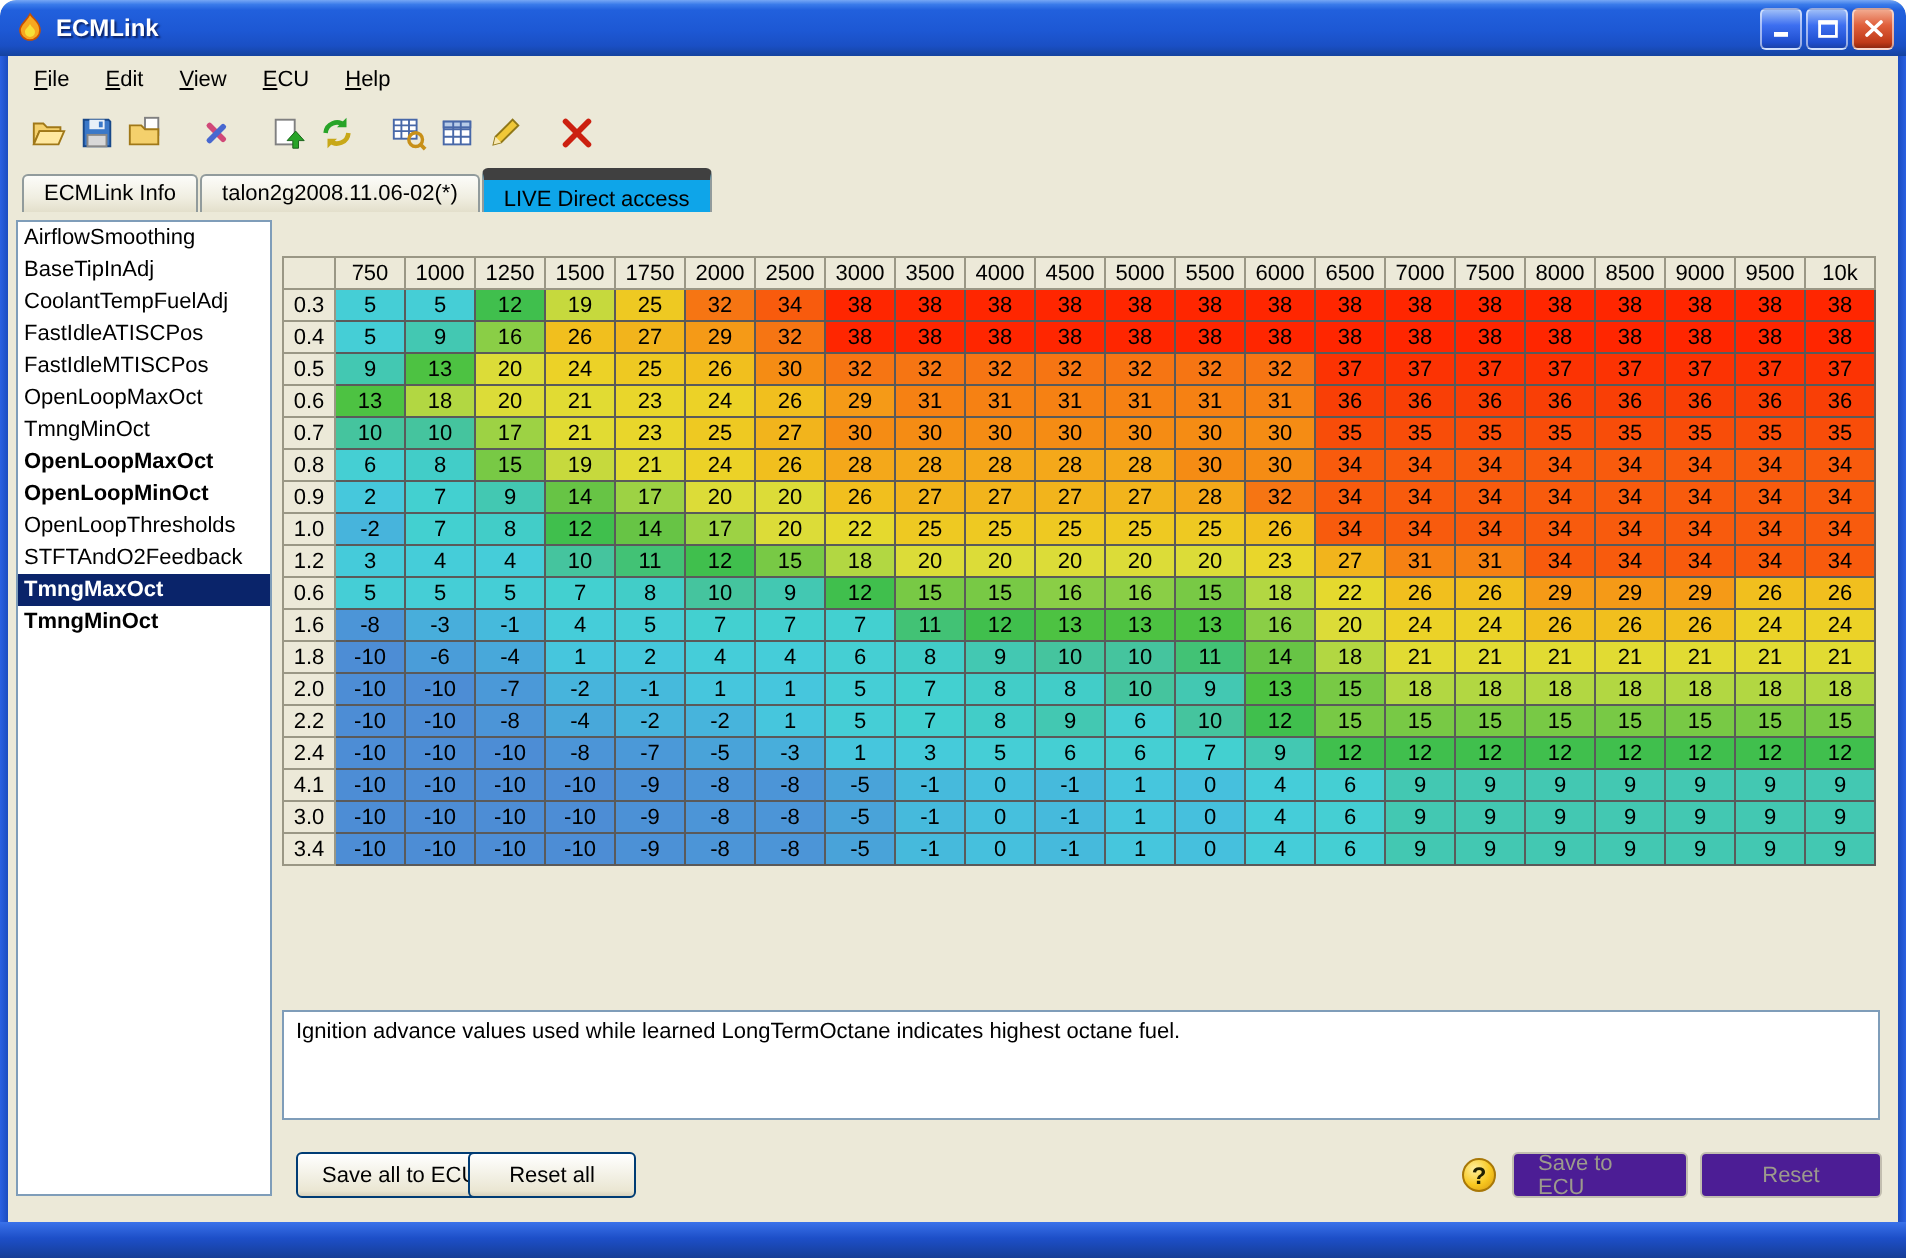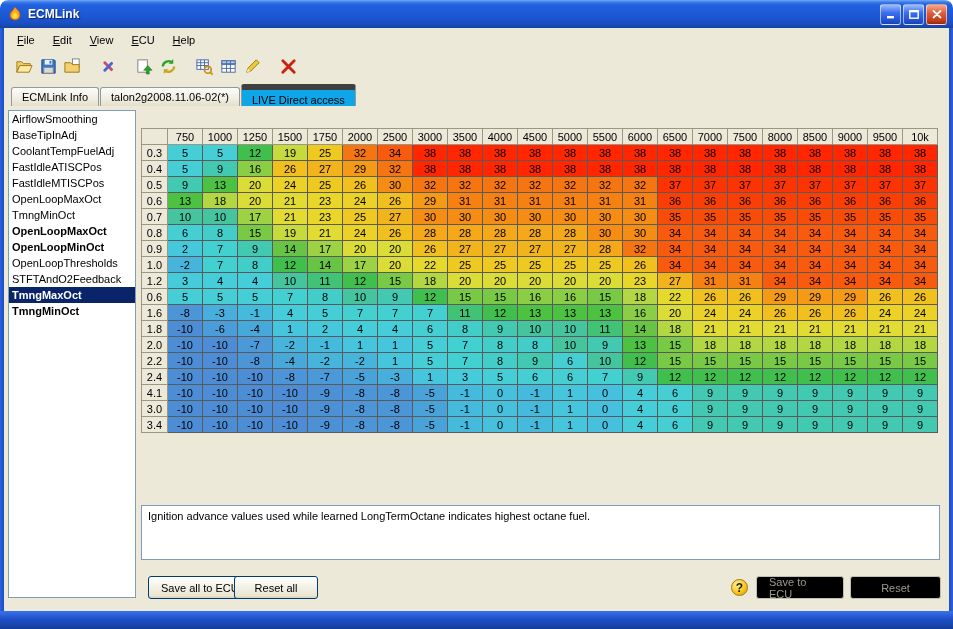--- a/index.html
+++ b/index.html
@@ -63,21 +63,21 @@
   table.adv th.rowh { width:26px; }
   table.adv th.col { width:35px; }
   table.adv td { width:35px; }
 
   .descbox { position:absolute; left:137px; top:477px; width:799px; height:55px;
     background:#fff; border:1px solid #7f9db9; padding:4px 6px; font-size:11px; color:#000; }
 
   .xpbtn { position:absolute; top:548px; height:23px; padding:0 12px; font-size:11px; color:#000;
     background:linear-gradient(180deg,#ffffff,#f4f2e8 45%,#eae6d2 88%,#d8d2bc);
     border:1px solid #003c74; border-radius:3px; display:flex; align-items:center; justify-content:center; }
-  .xpbtn.disabled { background:#000000; border-color:#c2beb0; color:#9c9a8c; }
+  .xpbtn.disabled { background:#4c1d95; border-color:#c2beb0; color:#9c9a8c; }
   .btn-save-all { left:144px; }
   .btn-reset-all { left:230px; width:84px; }
   .btn-save-ecu { left:752px; width:88px; }
   .btn-reset { left:846px; width:91px; }
 
   .help { position:absolute; left:727px; top:551px; width:17px; height:17px; border-radius:50%;
     background:radial-gradient(circle at 35% 30%, #fff0a0, #f8c820 55%, #d89810);
     border:1px solid #a87808; color:#202000; font-weight:bold; font-size:12px;
     display:flex; align-items:center; justify-content:center; }
 </style>

